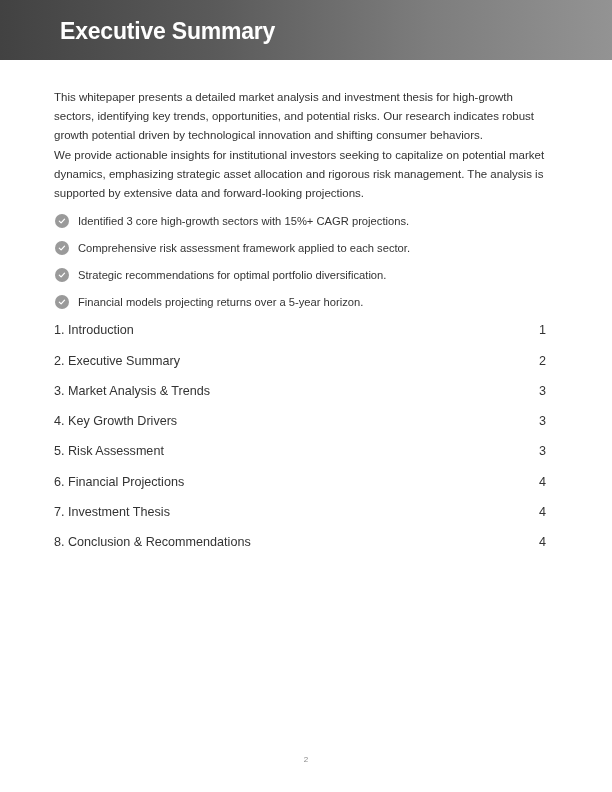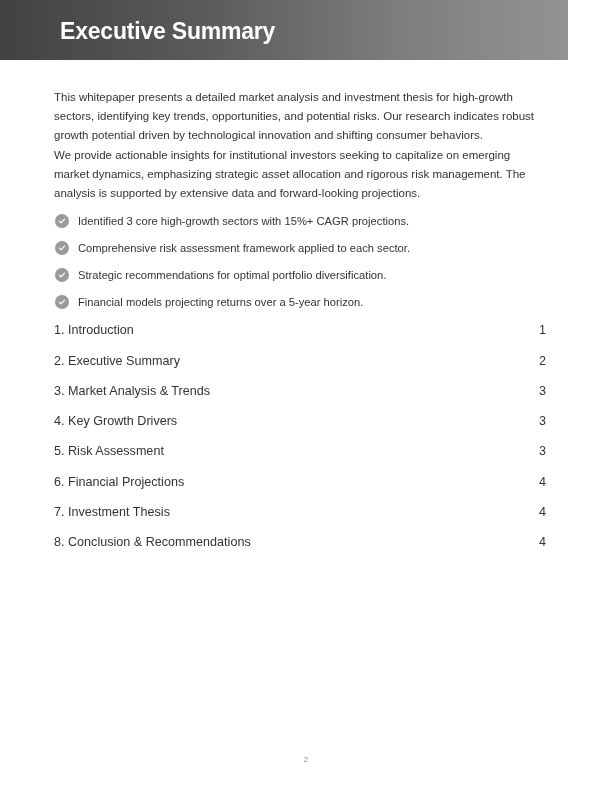--- a/index.html
+++ b/index.html
@@ -14,21 +14,21 @@
     -webkit-font-smoothing: antialiased;
     overflow: hidden;
     position: relative;
   }
 
   
   .page-header {
     position: absolute;
     top: 0;
     left: 0;
-    width: 568px;
+    width: 612px;
     height: 60px;
     background: linear-gradient(90deg, #424242 0%, #5a5a5a 35%, #7d7d7d 70%, #939393 100%);
   }
   .page-header-title {
     position: absolute;
     left: 60px;
     top: 18px;
     font-size: 23px;
     font-weight: bold;
     color: #ffffff;
@@ -144,21 +144,21 @@
 <body>
 
 <div class="page-header">
   <div class="page-header-title">Executive Summary</div>
 </div>
 
 <div class="content">
 
   <p class="para">This whitepaper presents a detailed market analysis and investment thesis for high-growth sectors, identifying key trends, opportunities, and potential risks. Our research indicates robust growth potential driven by technological innovation and shifting consumer behaviors.</p>
 
-  <p class="para">We provide actionable insights for institutional investors seeking to capitalize on emerging market dynamics, emphasizing strategic asset allocation and rigorous risk management. The analysis is supported by extensive data and forward-looking projections.</p>
+  <p class="para">We provide actionable insights for institutional investors seeking to capitalize on potential market dynamics, emphasizing strategic asset allocation and rigorous risk management. The analysis is supported by extensive data and forward-looking projections.</p>
 
 
   <ul class="highlights">
     <li class="highlight-item">
       <span class="check-badge">
         <svg width="8" height="8" viewBox="0 0 10 10" aria-hidden="true">
           <path d="M1.6 5.1 L3.9 7.3 L8.2 2.6" fill="none" stroke="#ffffff" stroke-width="1.5" stroke-linecap="round" stroke-linejoin="round"></path>
         </svg>
       </span>
       <span class="highlight-text">Identified 3 core high-growth sectors with 15%+ CAGR projections.</span>

